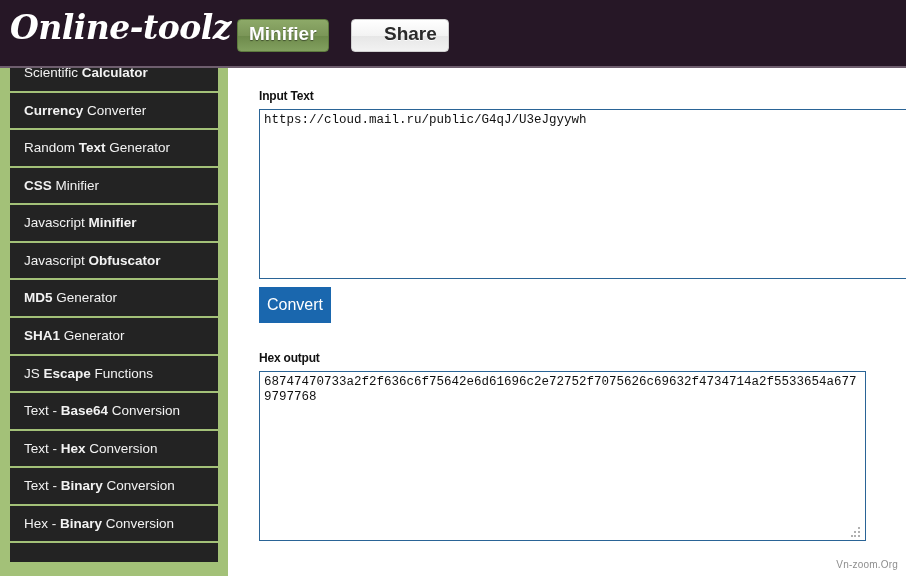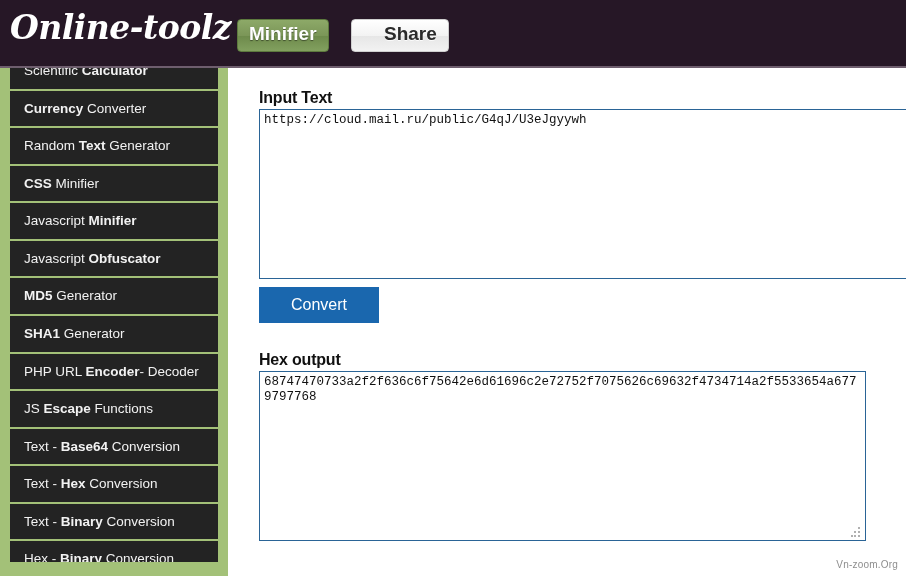--- a/index.html
+++ b/index.html
@@ -59,21 +59,21 @@
 
   
   .sidebar-wrap {
     position: absolute; left: 0; top: 49px; width: 228px; bottom: 0;
     background: #a3c178;
     overflow: hidden;
   }
   .sidebar {
     position: absolute; left: 10px; top: 0; width: 208px; bottom: 14px;
     background: #232323;
-    border-top: 4px solid #be185d;
+    border-top: 6px solid #be185d;
     overflow: hidden;
   }
   .side-item {
     padding: 8px 8px 8px 14px;
     color: #f2f2f2;
     font-size: 13.5px;
     line-height: 1.45;
     border-bottom: 2px solid #a3c178;
     cursor: pointer;
   }
@@ -81,21 +81,21 @@
   .side-item span.reg { font-weight: normal; }
 
   
   .main {
     position: absolute; left: 228px; top: 68px; right: 0; bottom: 0;
     background: #ffffff;
     overflow: hidden;
   }
   .field-label {
     position: absolute;
-    font-size: 16px;
+    font-size: 12px;
     font-weight: bold;
     color: #111111;
     letter-spacing: -0.2px;
   }
   .ta-wrap { position: absolute; }
   .ta {
     width: 100%; height: 100%;
     border: 1px solid #2a6496;
     background: #ffffff;
     color: #111111;
@@ -118,21 +118,21 @@
   .grip i {
     position: absolute; width: 2px; height: 2px; background: #b0b0b0; display: block;
   }
   .convert-btn {
     position: absolute;
     background: #1a67ae;
     color: #ffffff;
     border: none;
     font-size: 16px;
     font-family: "Liberation Sans", sans-serif;
-    padding: 9px 32px;
+    padding: 9px 8px;
     cursor: pointer;
     line-height: 1.1;
   }
   .watermark {
     position: absolute;
     color: #8e8e8e;
     font-size: 10px;
     letter-spacing: 0.2px;
     white-space: nowrap;
   }
@@ -145,21 +145,20 @@
   <div class="sidebar-wrap">
     <div class="sidebar" id="sidebar-list">
         <div class="side-item"><span class="reg">Scientific </span><b>Calculator</b></div>
         <div class="side-item"><b>Currency </b><span class="reg">Converter</span></div>
         <div class="side-item"><span class="reg">Random </span><b>Text </b><span class="reg">Generator</span></div>
         <div class="side-item"><b>CSS </b><span class="reg">Minifier</span></div>
         <div class="side-item"><span class="reg">Javascript </span><b>Minifier</b></div>
         <div class="side-item"><span class="reg">Javascript </span><b>Obfuscator</b></div>
         <div class="side-item"><b>MD5 </b><span class="reg">Generator</span></div>
         <div class="side-item"><b>SHA1 </b><span class="reg">Generator</span></div>
-        <div class="side-item"><span class="reg">PHP URL </span><b>Encoder</b><span class="reg">- Decoder</span></div>
         <div class="side-item"><span class="reg">JS </span><b>Escape </b><span class="reg">Functions</span></div>
         <div class="side-item"><span class="reg">Text - </span><b>Base64 </b><span class="reg">Conversion</span></div>
         <div class="side-item"><span class="reg">Text - </span><b>Hex </b><span class="reg">Conversion</span></div>
         <div class="side-item"><span class="reg">Text - </span><b>Binary </b><span class="reg">Conversion</span></div>
         <div class="side-item"><span class="reg">Hex - </span><b>Binary </b><span class="reg">Conversion</span></div>
       </div>
   </div>
 
   <div class="header">
     <div class="logo">Online-toolz</div>

